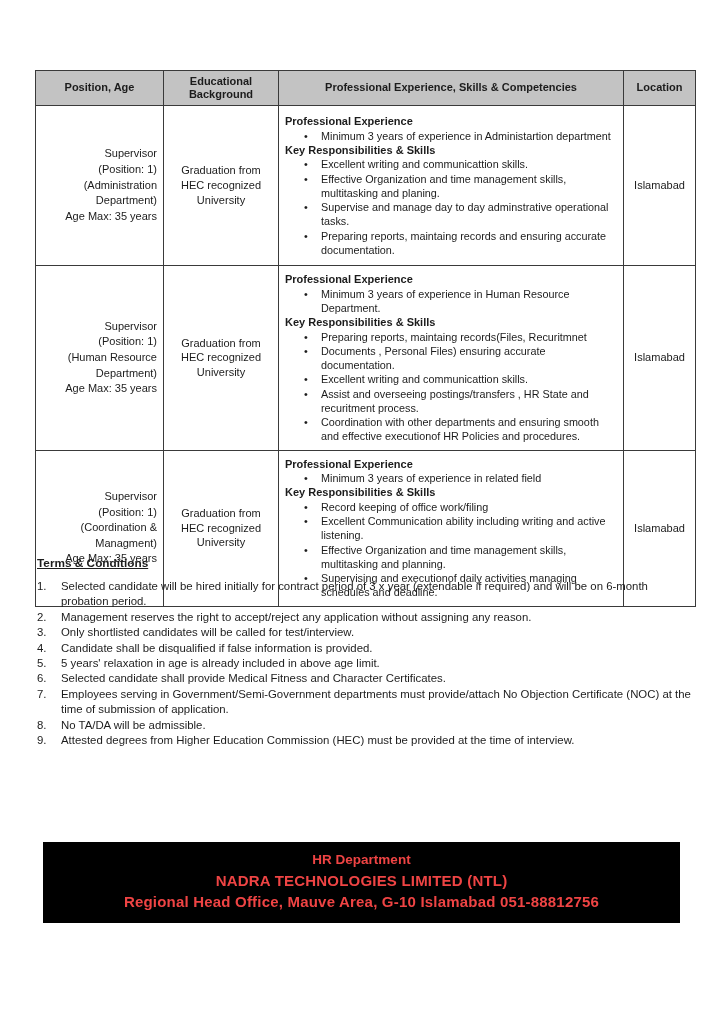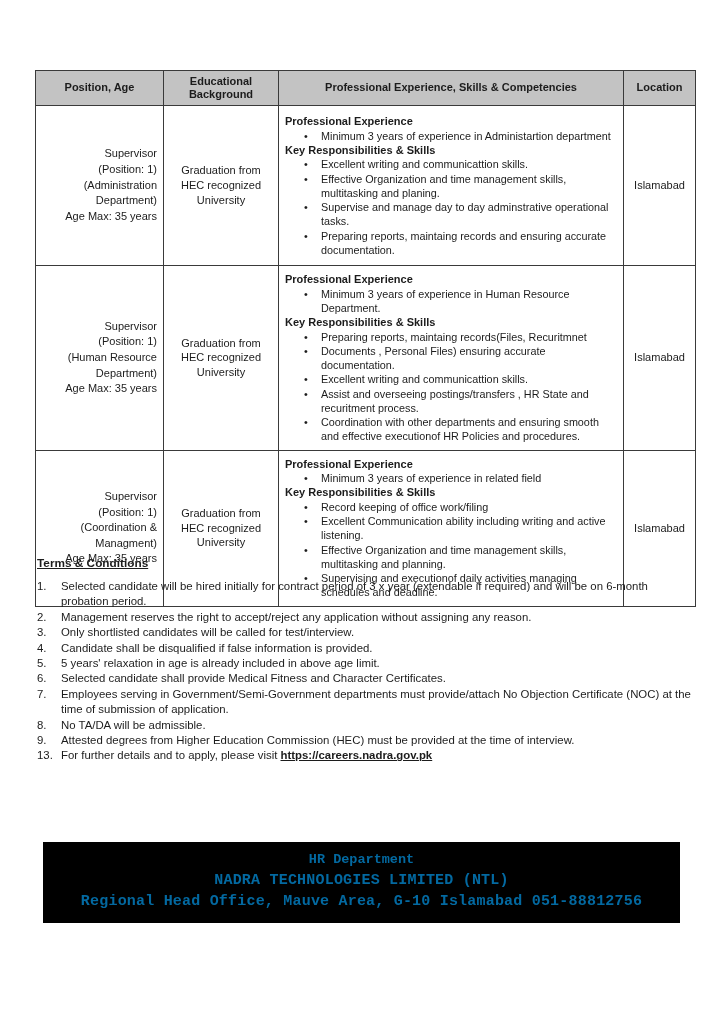--- a/index.html
+++ b/index.html
@@ -55,23 +55,23 @@
     text-decoration:underline;
   }
   .terms-list{margin-top:9px;}
   .term-item{display:flex;font-size:11.4px;line-height:15.4px;}
   .term-num{flex:0 0 24px;}
   .term-txt{flex:1;}
   .bu{font-weight:bold;text-decoration:underline;}
   
   .banner{
     position:absolute;left:43px;top:842px;width:637px;
-    background:#000000;color:#0369a1;
+    background:#000000;color:#ef4444;
     text-align:center;
-    font-family:Liberation Mono, monospace;
+    font-family:Liberation Sans, sans-serif;
     font-weight:bold;
     padding:8px 10px 10px 10px;
     box-sizing:border-box;
   }
   .banner .l1{font-size:13.5px;line-height:1.45;}
   .banner .l2{font-size:15px;line-height:1.45;letter-spacing:.2px;}
   .banner .l3{font-size:15px;line-height:1.45;letter-spacing:.2px;}
 </style>
 </head>
 <body>
@@ -239,24 +239,20 @@
         <span class="term-txt">Employees serving in Government/Semi-Government departments must provide/attach No Objection Certificate (NOC) at the time of submission of application.</span>
       </div>
       <div class="term-item">
         <span class="term-num">8.</span>
         <span class="term-txt">No TA/DA will be admissible.</span>
       </div>
       <div class="term-item">
         <span class="term-num">9.</span>
         <span class="term-txt">Attested degrees from Higher Education Commission (HEC) must be provided at the time of interview.</span>
       </div>
-      <div class="term-item">
-        <span class="term-num">13.</span>
-        <span class="term-txt"><span>For further details and to apply, please visit </span><span class="bu">https://careers.nadra.gov.pk</span></span>
-      </div>
     </div>
   </div>
 
   <div class="banner">
     <div class="l1">HR Department</div>
     <div class="l2">NADRA TECHNOLOGIES LIMITED (NTL)</div>
     <div class="l3">Regional Head Office, Mauve Area, G-10 Islamabad 051-88812756</div>
   </div>
 
 </div>

